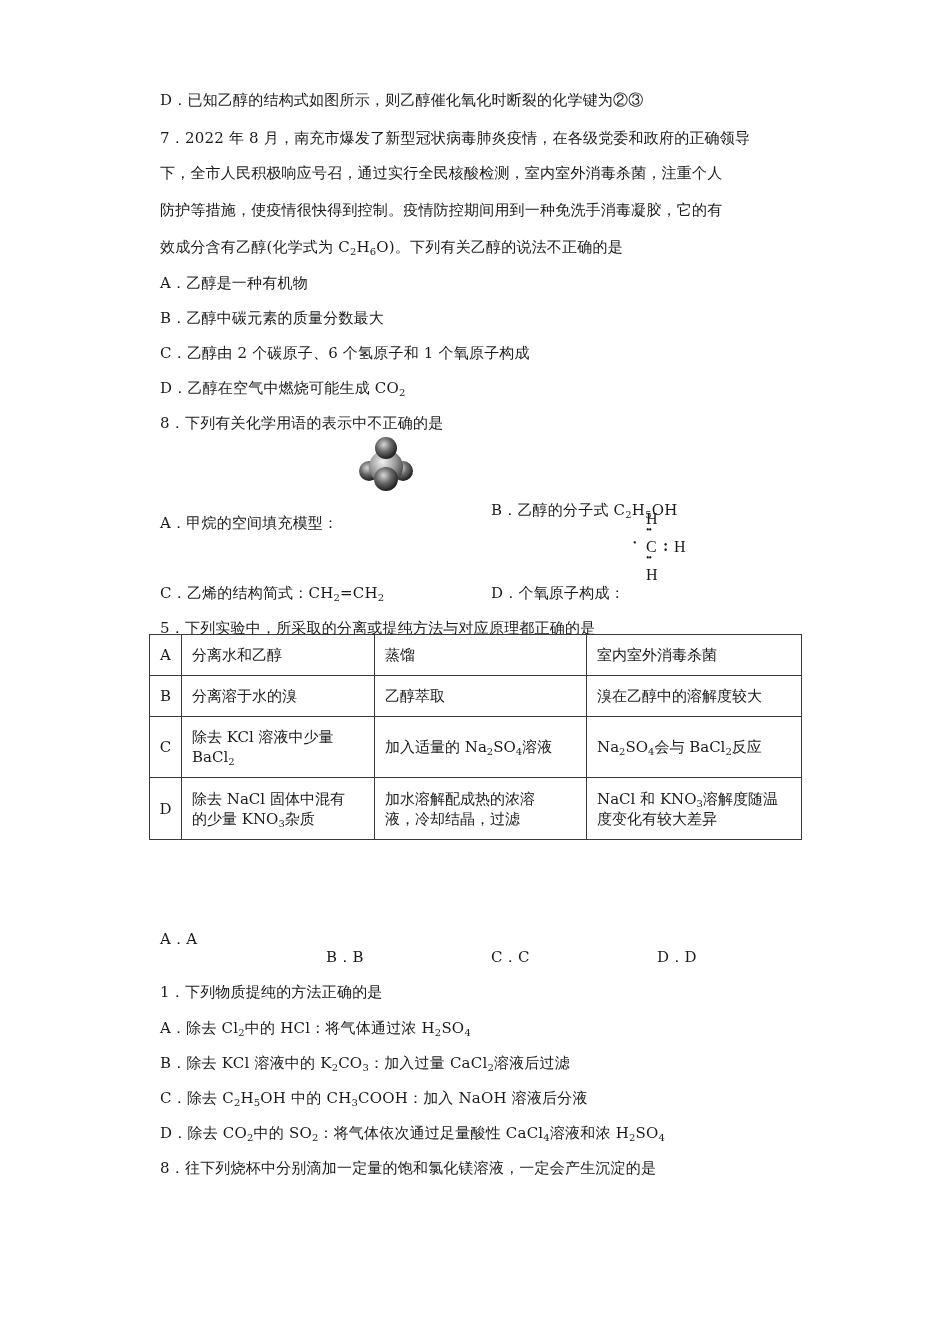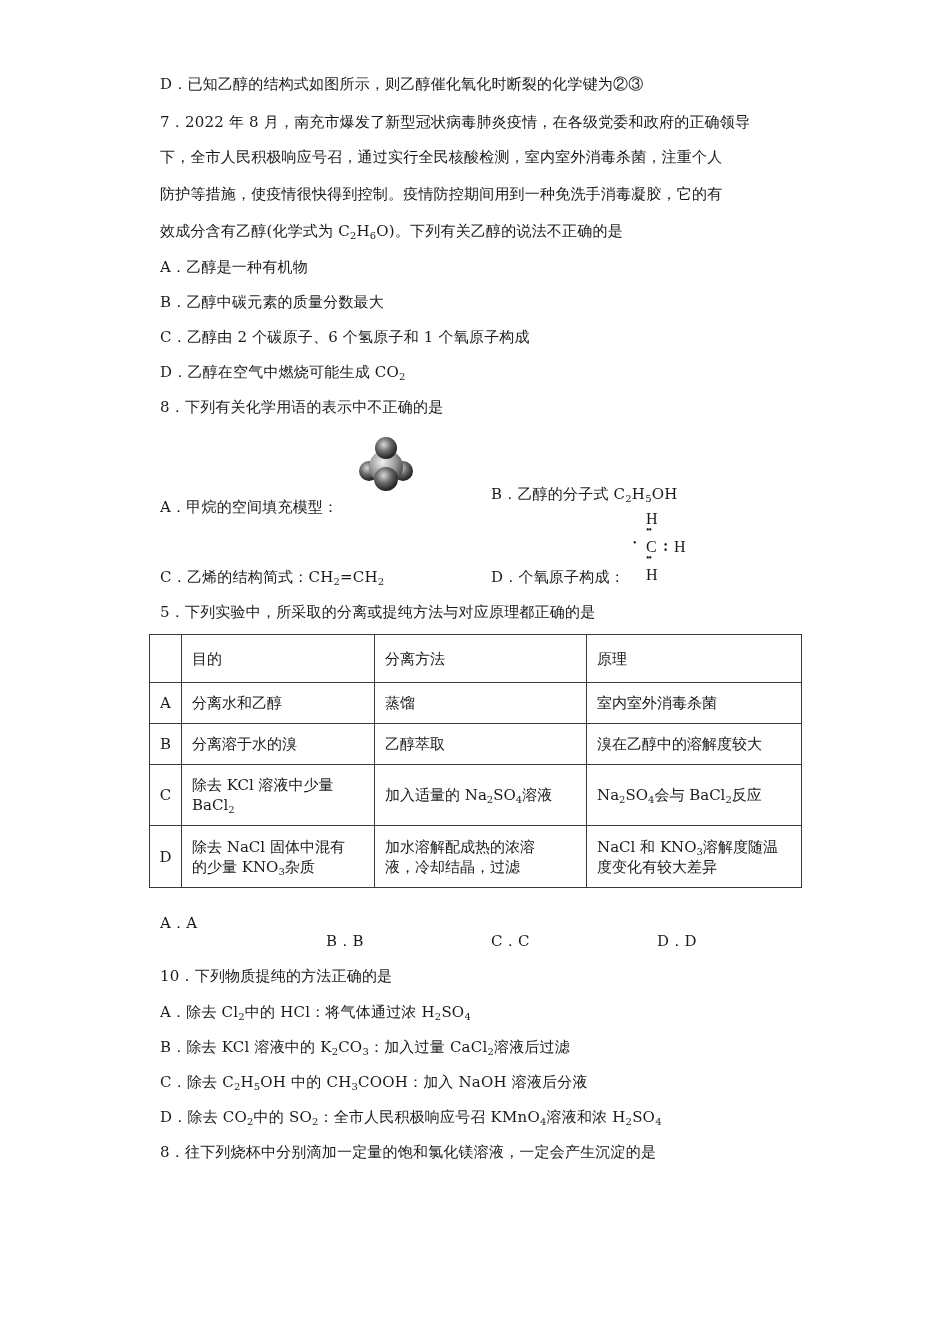--- a/index.html
+++ b/index.html
@@ -3,21 +3,21 @@
   <meta charset="utf-8">
   <style>
     html, body { margin: 0; padding: 0; background: #ffffff; }
     body {
       width: 950px; height: 1344px; position: relative; overflow: hidden;
       font-family: "DejaVu Serif", "Liberation Serif", serif;
       color: #1a1a1a;
     }
     .line {
       position: absolute; left: 160px; font-size: 15px; line-height: 20px;
-      white-space: nowrap; letter-spacing: 0.2px;
+      white-space: nowrap; letter-spacing: 0.2px; margin-top: 16px;
     }
     sub { font-size: 10px; vertical-align: -3px; line-height: 0; }
 
     
     .methane { position: absolute; left: 358px; top: 435px; width: 56px; height: 58px; }
 
     
     .dots { position: absolute; left: 633px; top: 510px; width: 70px; height: 80px;
             font-family: "Liberation Serif", serif; font-size: 16px; }
     .dots span { position: absolute; }
@@ -95,26 +95,20 @@
 <div class="line" style="top:602px">5．下列实验中，所采取的分离或提纯方法与对应原理都正确的是</div>
 
 <table class="sep">
   <colgroup>
     <col style="width:32px">
       <col style="width:193px">
       <col style="width:212px">
       <col style="width:215px">
   </colgroup>
   <tbody>
-      <tr class="r-head">
-    <td class="label"></td>
-    <td>目的</td>
-    <td>分离方法</td>
-    <td>原理</td>
-  </tr>
   <tr class="r-a">
     <td class="label">A</td>
     <td>分离水和乙醇</td>
     <td>蒸馏</td>
     <td>室内室外消毒杀菌</td>
   </tr>
   <tr class="r-b">
     <td class="label">B</td>
     <td>分离溶于水的溴</td>
     <td>乙醇萃取</td>
@@ -145,19 +139,19 @@
     </td>
   </tr>
 </tbody>
   </table>
 
 <div class="line" style="top:913px; left:160px">A．A</div>
 <div class="line" style="top:931px; left:326px">B．B</div>
 <div class="line" style="top:931px; left:491px">C．C</div>
 <div class="line" style="top:931px; left:657px">D．D</div>
 
-<div class="line" style="top:966px">10．下列物质提纯的方法正确的是</div>
+<div class="line" style="top:966px">1．下列物质提纯的方法正确的是</div>
 <div class="line" style="top:1002px"><span>A．除去 Cl</span><sub>2</sub><span>中的 HCl：将气体通过浓 H</span><sub>2</sub><span>SO</span><sub>4</sub></div>
 <div class="line" style="top:1037px"><span>B．除去 KCl 溶液中的 K</span><sub>2</sub><span>CO</span><sub>3</sub><span>：加入过量 CaCl</span><sub>2</sub><span>溶液后过滤</span></div>
 <div class="line" style="top:1072px"><span>C．除去 C</span><sub>2</sub><span>H</span><sub>5</sub><span>OH 中的 CH</span><sub>3</sub><span>COOH：加入 NaOH 溶液后分液</span></div>
-<div class="line" style="top:1107px"><span>D．除去 CO</span><sub>2</sub><span>中的 SO</span><sub>2</sub><span>：全市人民积极响应号召 KMnO</span><sub>4</sub><span>溶液和浓 H</span><sub>2</sub><span>SO</span><sub>4</sub></div>
+<div class="line" style="top:1107px"><span>D．除去 CO</span><sub>2</sub><span>中的 SO</span><sub>2</sub><span>：将气体依次通过足量酸性 CaCl</span><sub>4</sub><span>溶液和浓 H</span><sub>2</sub><span>SO</span><sub>4</sub></div>
 
 <div class="line" style="top:1142px">8．往下列烧杯中分别滴加一定量的饱和氯化镁溶液，一定会产生沉淀的是</div>
 
 </body></html>

